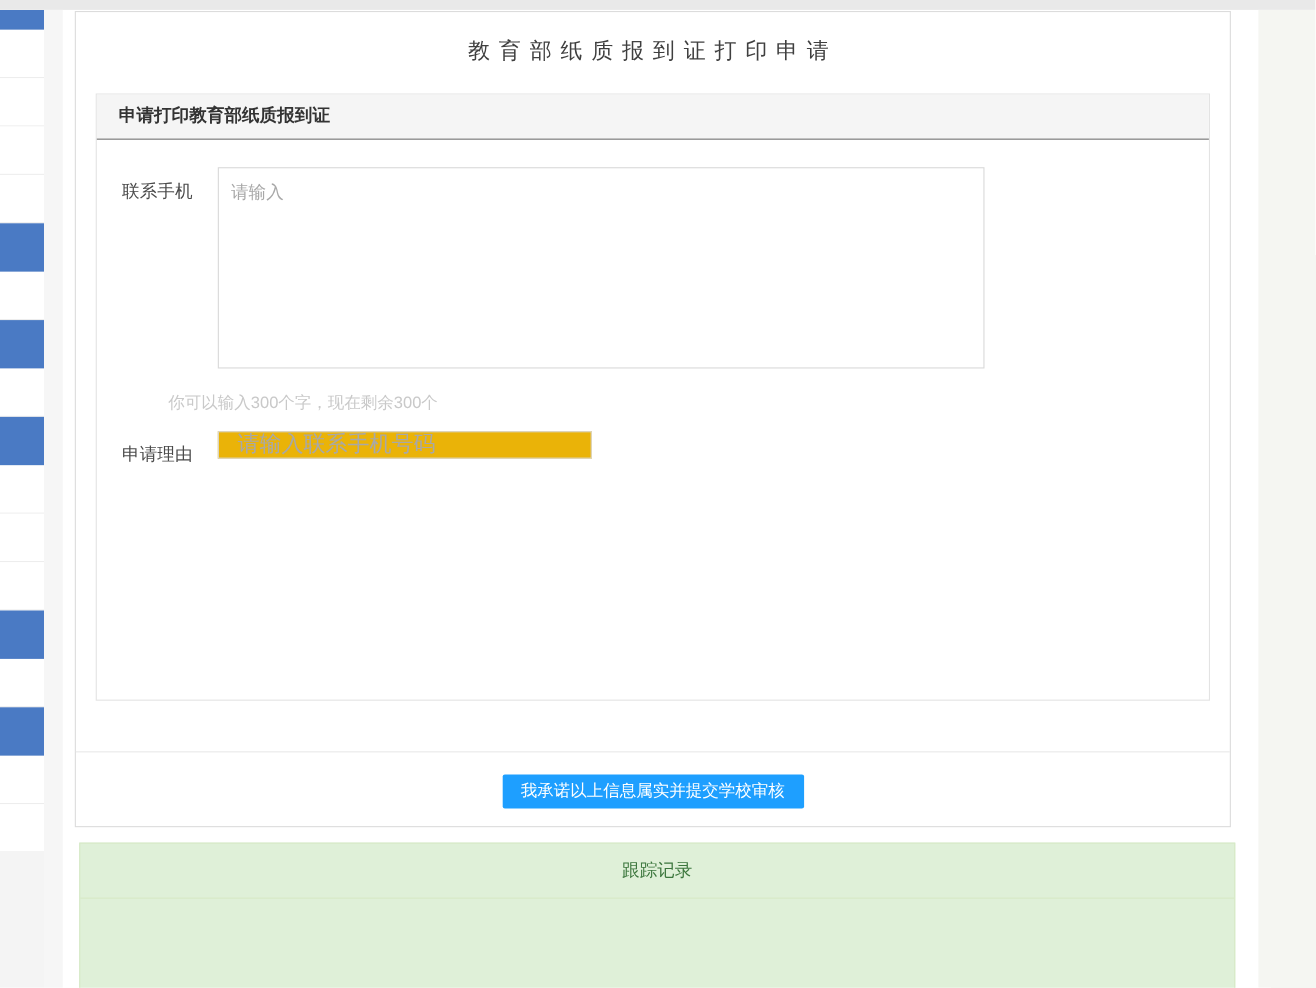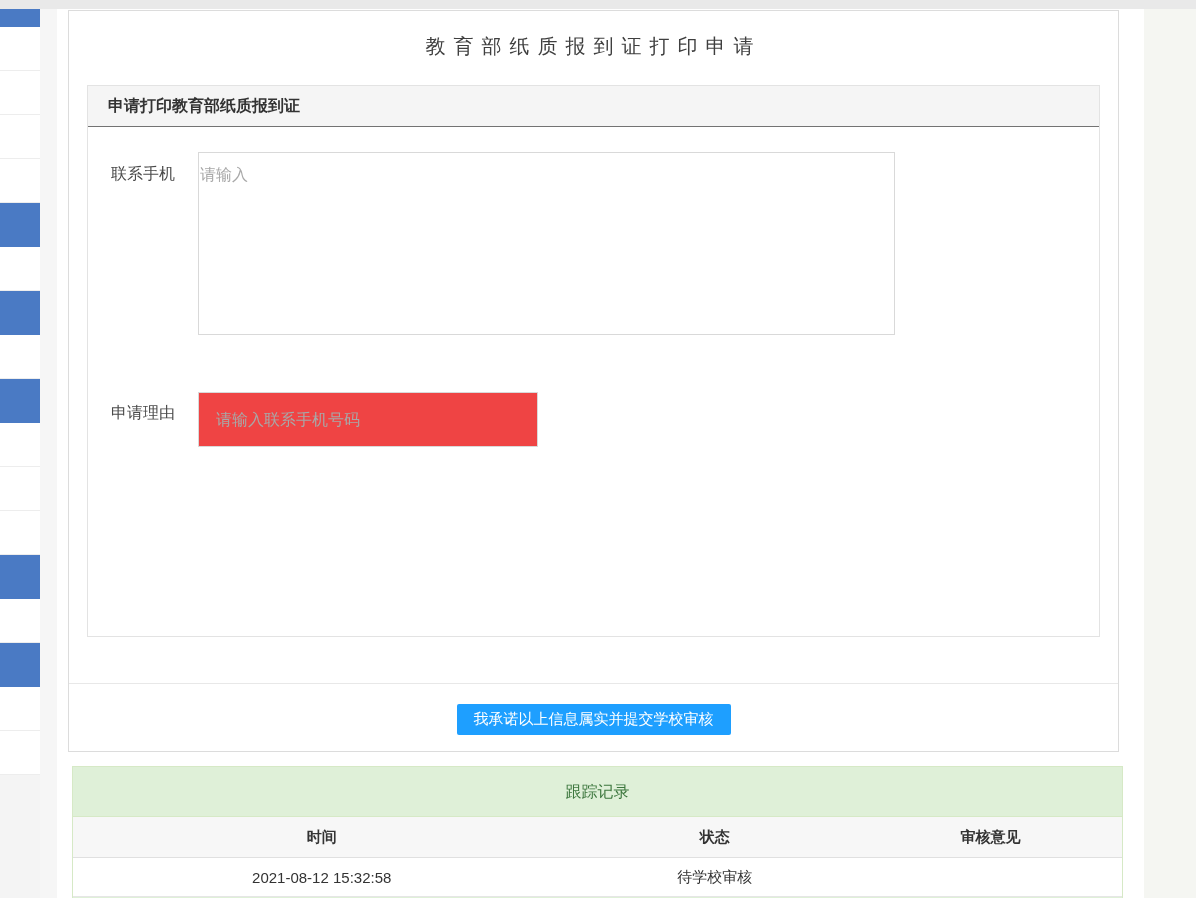--- a/index.html
+++ b/index.html
@@ -35,29 +35,29 @@
     height:40px;line-height:40px;padding:0 20px;background:#f5f5f5;
     border-bottom:1px solid #737373;font-size:16px;color:#333;font-weight:bold;
   }
   .panel-bd{position:relative;height:calc(100% - 41px);}
   .fld-label{position:absolute;font-size:16px;color:#4a4a4a;}
   .lbl-reason{left:23px;top:37px;}
   .lbl-phone{left:23px;top:276px;}
   textarea.reason{
     position:absolute;left:110px;top:25px;width:697px;height:183px;
     box-sizing:border-box;border:1px solid #d9d9d9;background:#fff;
-    resize:none;padding:12px 1px;font-size:16px;color:#333;
+    resize:none;padding:12px 11px;font-size:16px;color:#333;
     font-family:inherit;outline:none;
   }
   textarea.reason::placeholder{color:#a8a8a8;}
   .helper{position:absolute;left:65px;top:230px;font-size:15px;color:#c9c9c9;}
   input.phone{
-    position:absolute;left:110px;top:265px;width:340px;height:55px;
-    box-sizing:border-box;border:1px solid #d9d9d9;background:#ef4444;
-    padding:0 17px;font-size:16px;color:#333;font-family:inherit;outline:none;
+    position:absolute;left:110px;top:265px;width:340px;height:25px;
+    box-sizing:border-box;border:1px solid #d9d9d9;background:#eab308;
+    padding:0 17px;font-size:20px;color:#333;font-family:inherit;outline:none;
   }
   input.phone::placeholder{color:#a8a8a8;}
   .commitment{
     position:absolute;left:28px;top:326px;width:740px;
     color:#ff0000;font-size:20px;line-height:33px;letter-spacing:7px;
   }
   .commitment .c-title{text-align:center;}
   .commitment p{margin:0;text-indent:2em;}
 
   .actions-divider{position:absolute;left:0;right:0;top:672px;border-top:1px solid #e8e8e8;}
@@ -121,44 +121,29 @@
 
 <div class="main-container">
   <div class="page-title">教育部纸质报到证打印申请</div>
 
   <div class="inner-panel">
     <div class="panel-hd">申请打印教育部纸质报到证</div>
     <div class="panel-bd">
 
       <span class="fld-label lbl-reason">联系手机</span>
       <textarea class="reason" placeholder="请输入" style=""></textarea>
+      <div class="helper">你可以输入300个字，现在剩余300个</div>
 
       <span class="fld-label lbl-phone">申请理由</span>
       <input class="phone" type="text" placeholder="请输入联系手机号码" style="">
 
       <div class="commitment">
       </div>
     </div>
   </div>
 
   <div class="actions-divider"></div>
   <button class="submit-btn">我承诺以上信息属实并提交学校审核</button>
 </div>
 
 <div class="tracking-panel">
   <div class="track-hd">跟踪记录</div>
-  <table class="track">
-    <thead>
-      <tr>
-        <th class="col-time">时间</th>
-        <th class="col-status">状态</th>
-        <th class="col-opinion">审核意见</th>
-      </tr>
-    </thead>
-    <tbody>
-      <tr>
-        <td>2021-08-12 15:32:58</td>
-        <td>待学校审核</td>
-        <td></td>
-      </tr>
-    </tbody>
-  </table>
 </div>
 
 </body></html>

